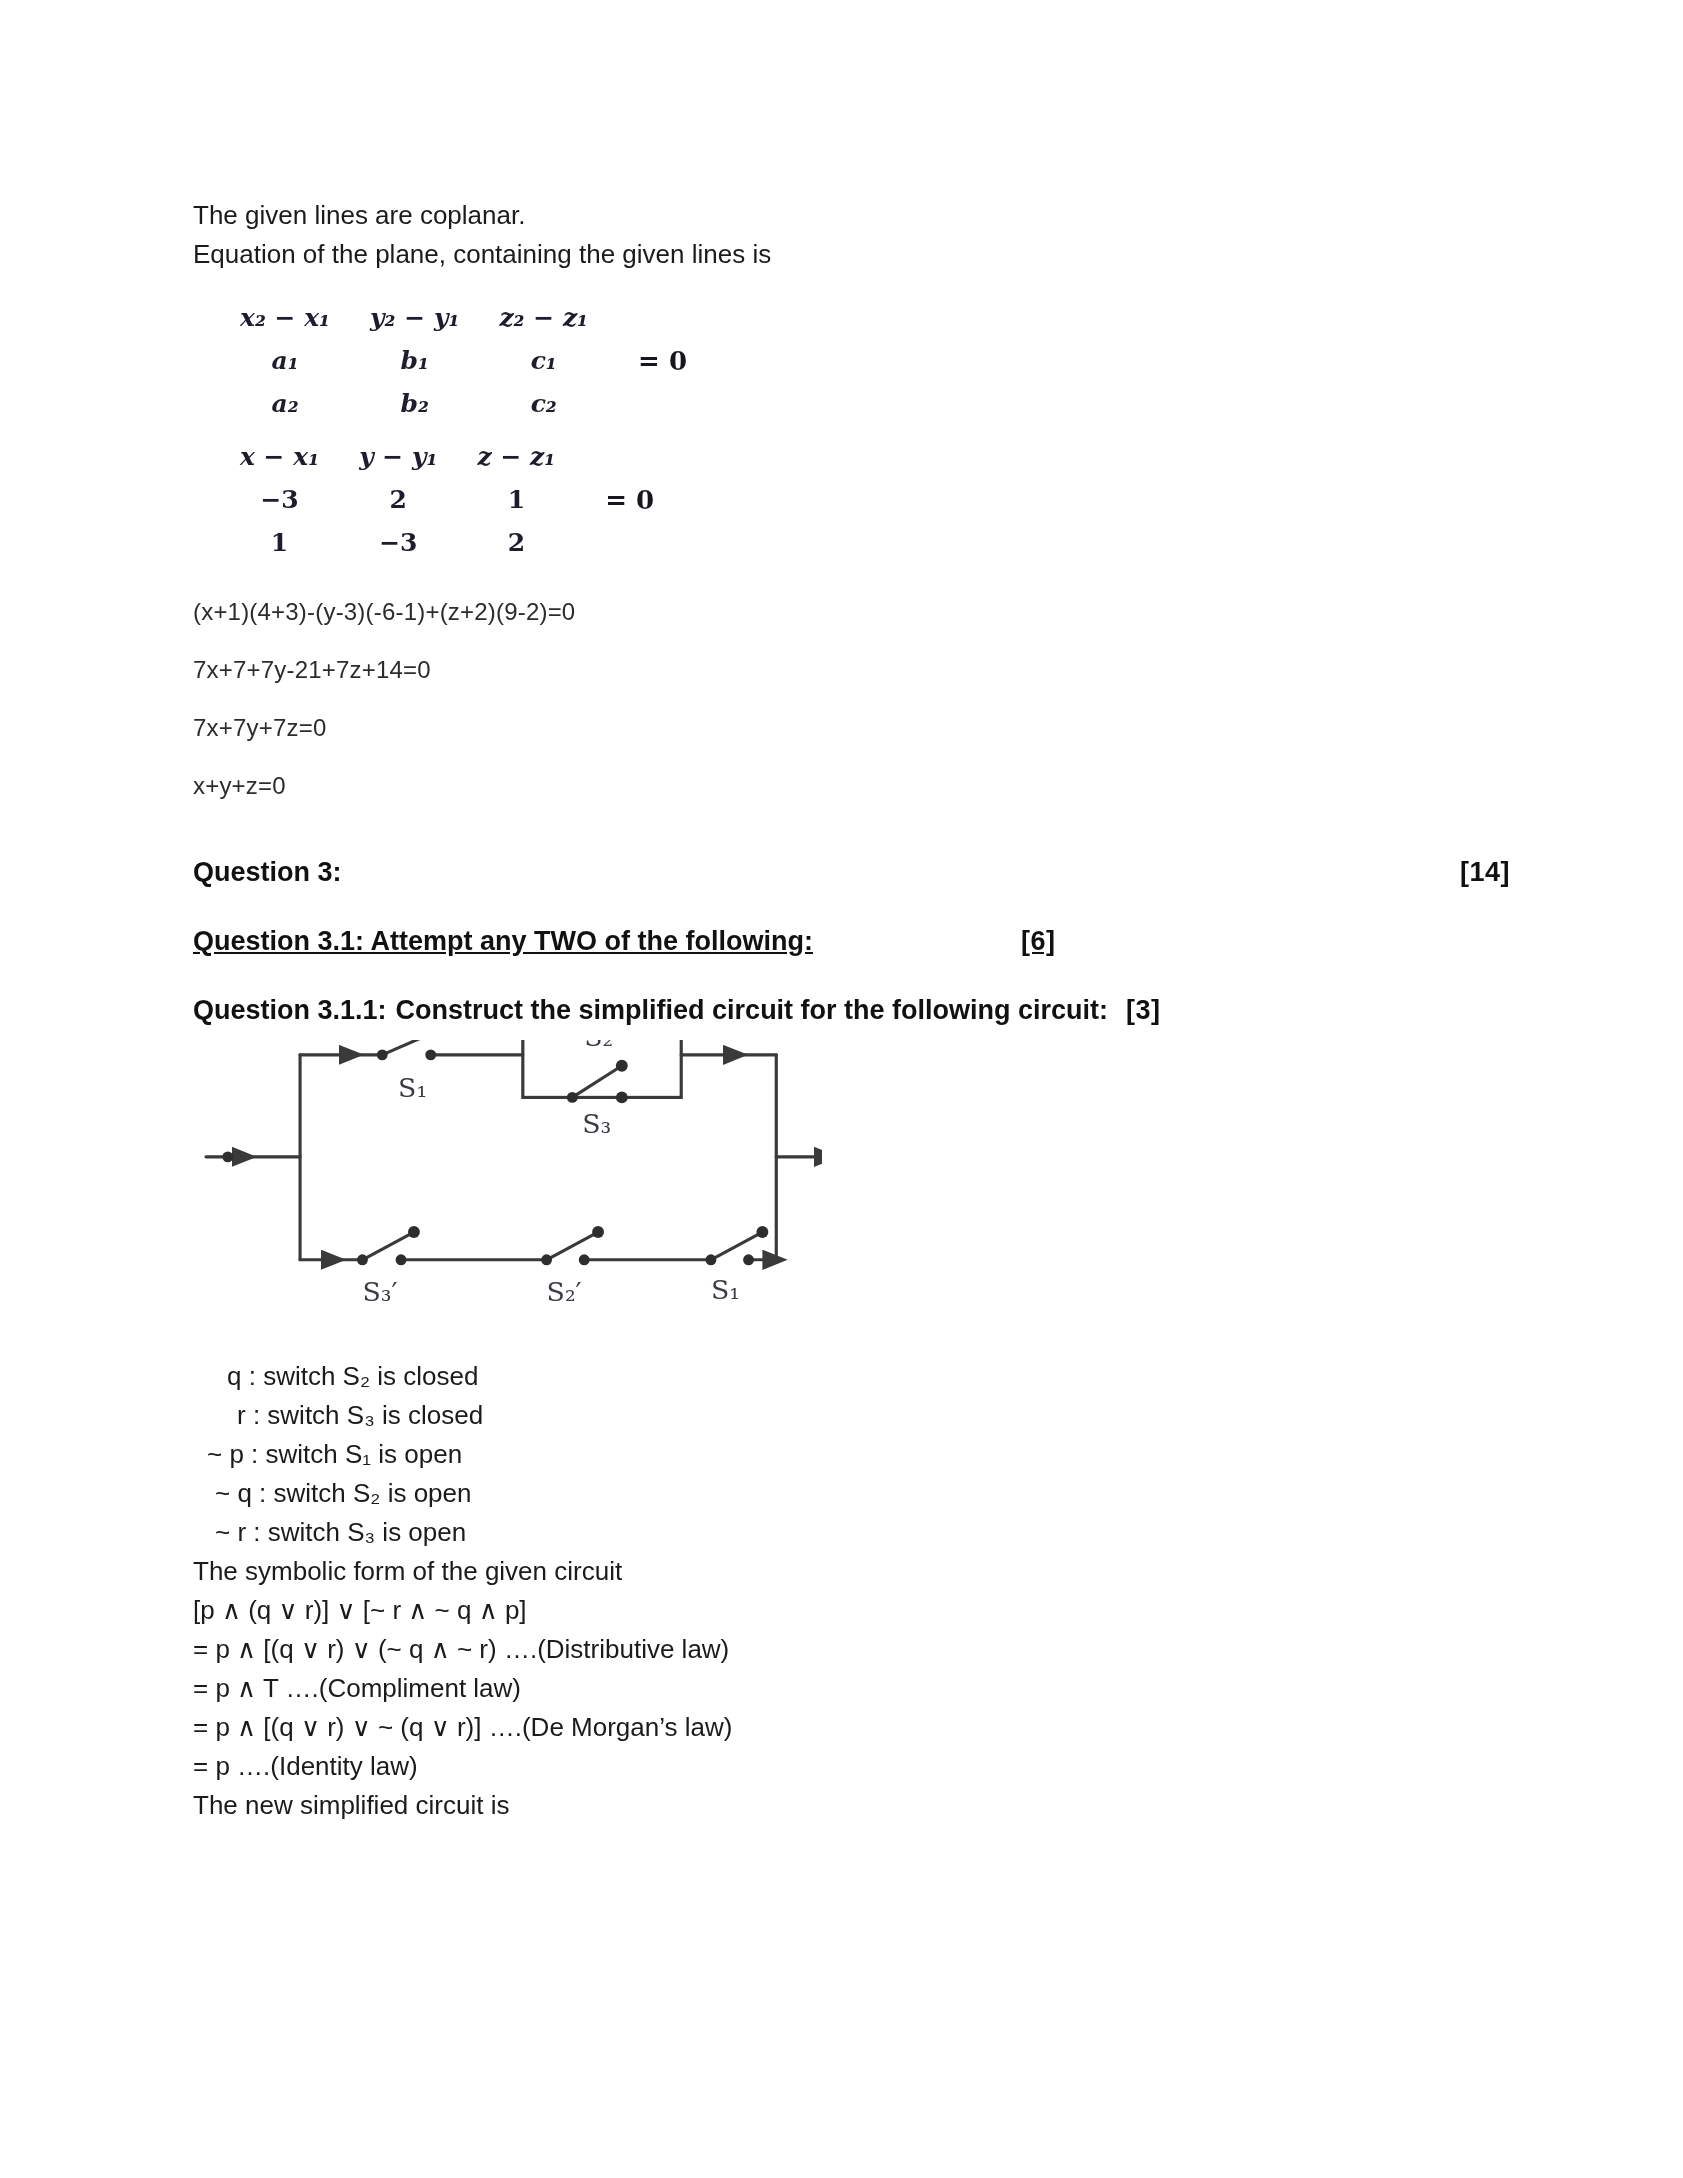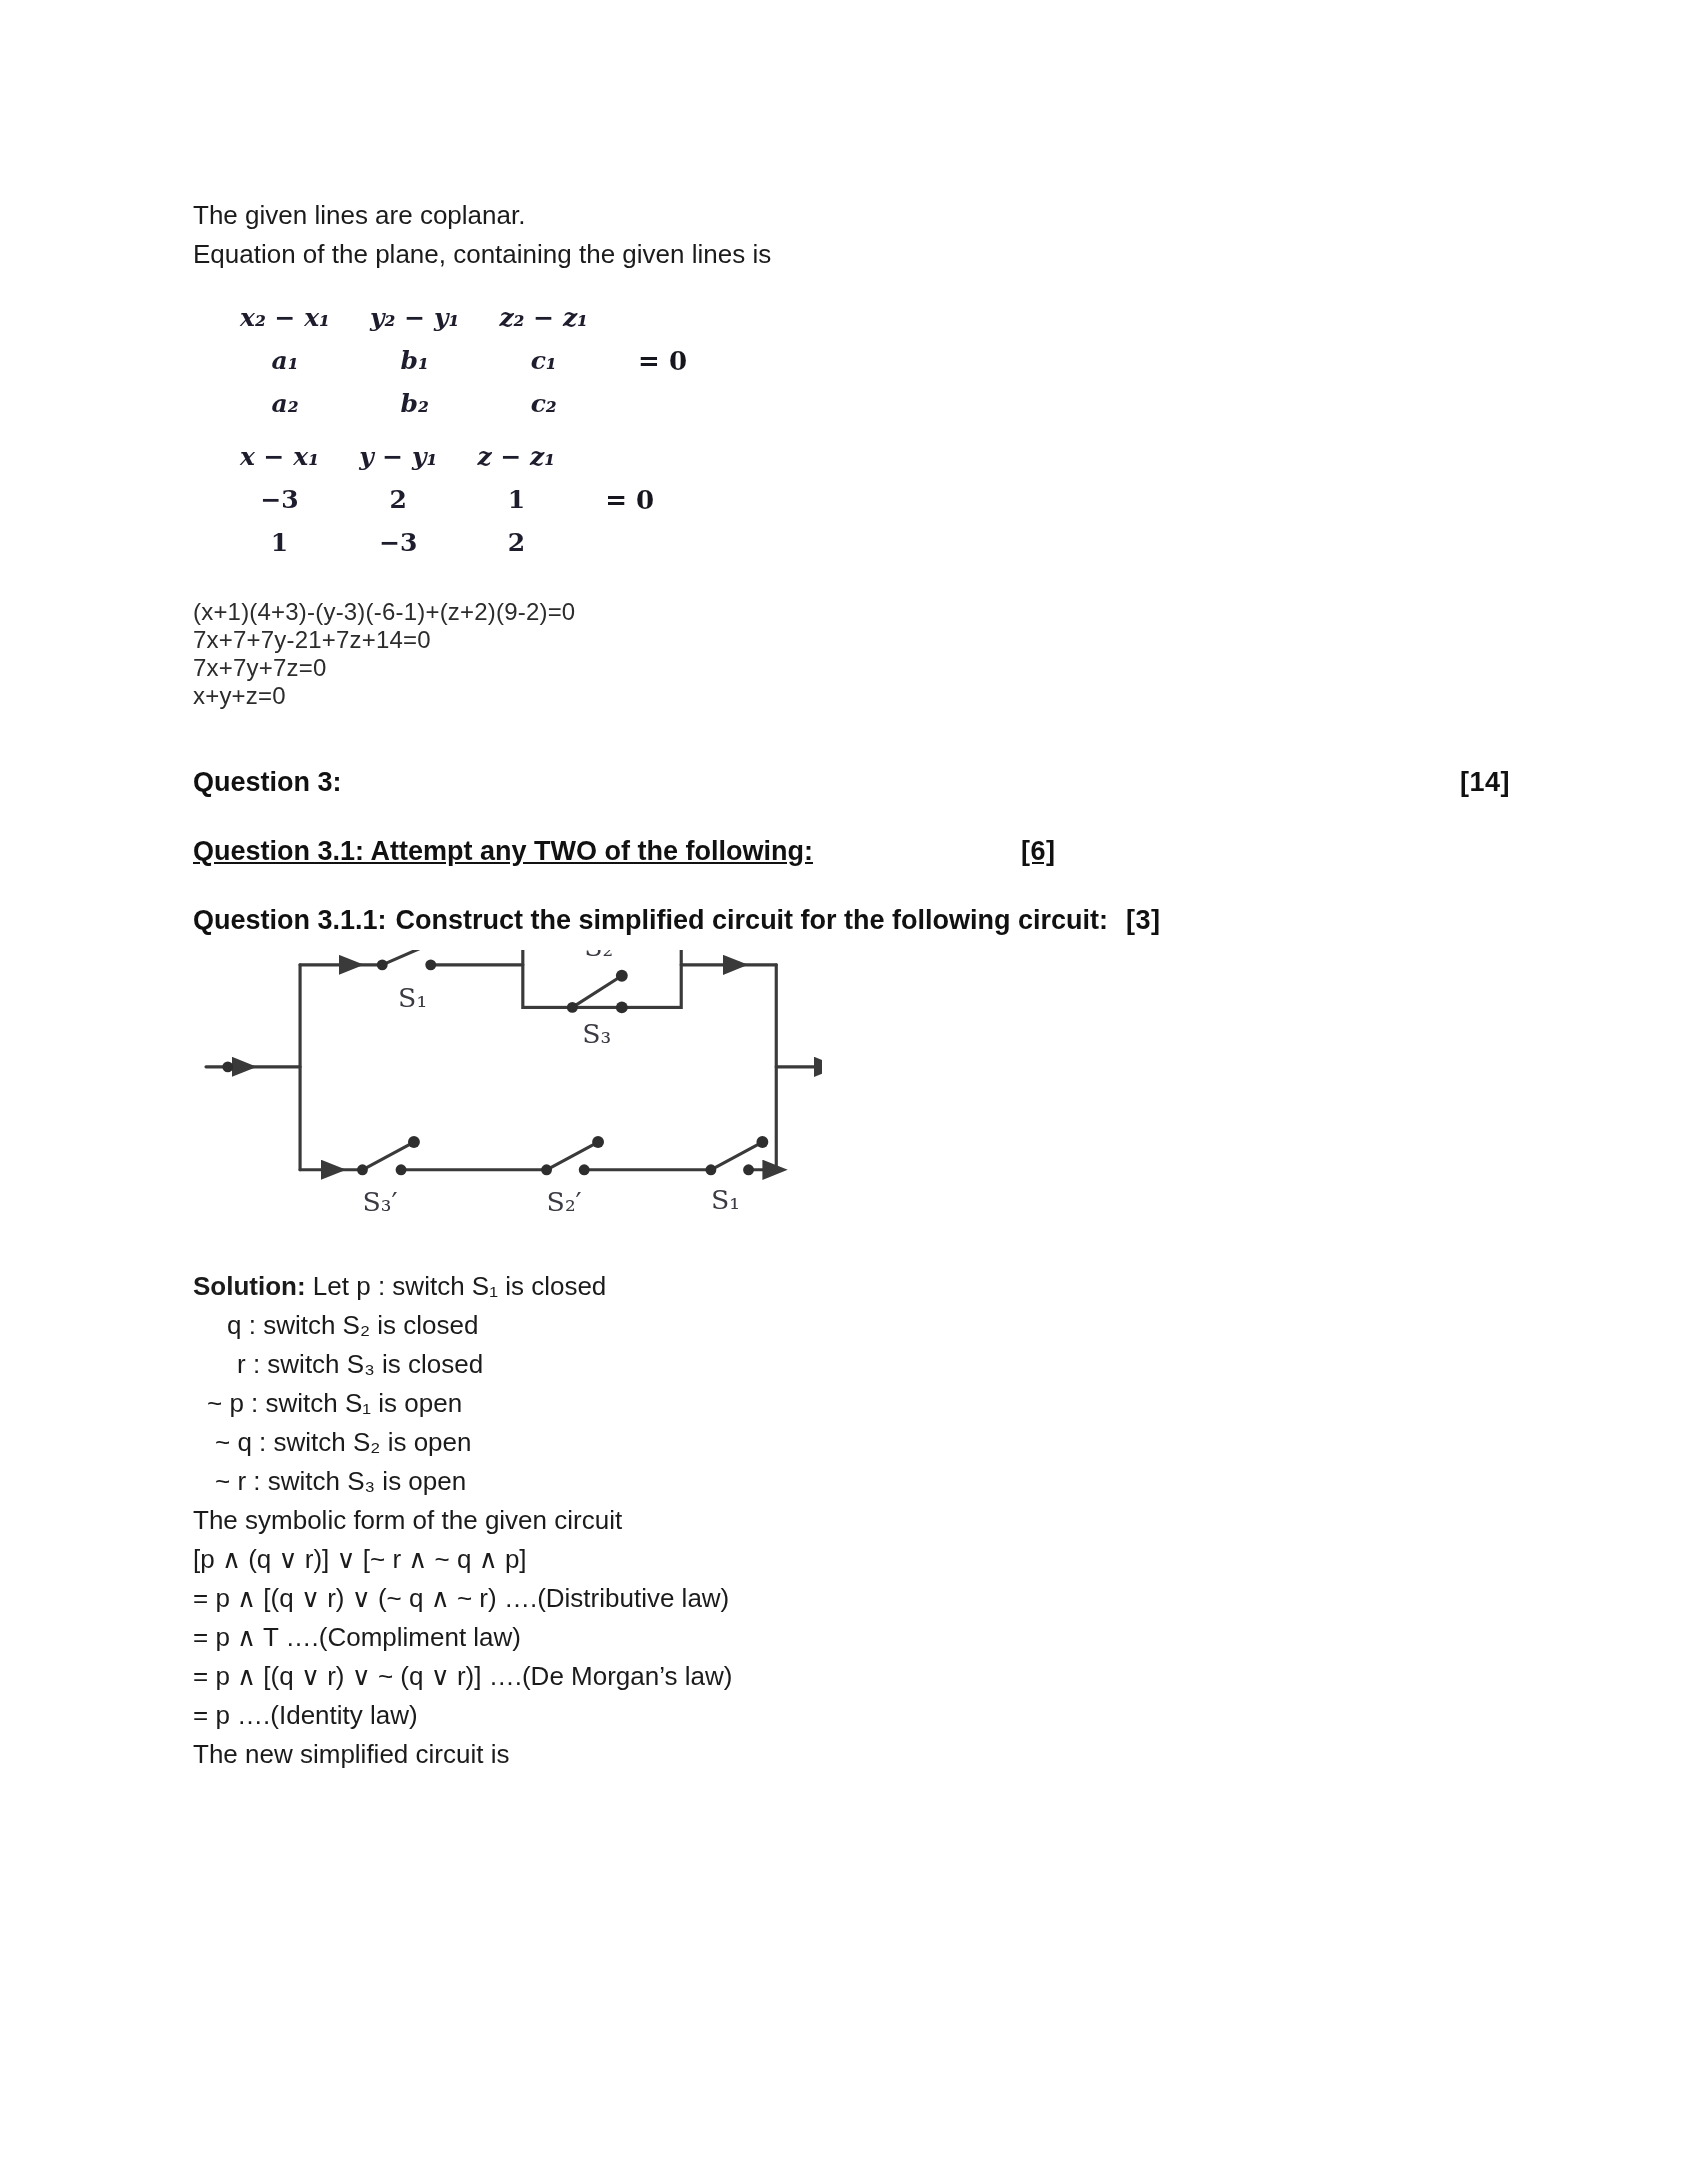--- a/index.html
+++ b/index.html
@@ -80,20 +80,21 @@
     color: #16161e;
     margin-left: 18px;
     white-space: nowrap;
   }
 
   
   .mathline {
     font-family: "Liberation Sans", sans-serif;
     font-size: 24px;
     color: #2c2c2c;
+    margin-top: 30px;
     letter-spacing: 0.2px;
   }
   .mathline.first { margin-top: 34px; }
 
   
   .qrow {
     display: flex;
     align-items: flex-end;
     font-size: 27px;
     font-weight: bold;
@@ -302,21 +303,20 @@
           <text x="400" y="6">S₂</text>
           <text x="398" y="94">S₃</text>
           <text x="176" y="264">S₃′</text>
           <text x="362" y="264">S₂′</text>
           <text x="528" y="262">S₁</text>
         </g>
       </svg>
     </div>
 
     <div class="sol">
-      <div class="line"><b>Solution:</b><span> Let p : switch S₁ is closed</span></div>
       <div class="line indent1">q : switch S₂ is closed</div>
       <div class="line indent2">r : switch S₃ is closed</div>
       <div class="line indent3">~ p : switch S₁ is open</div>
       <div class="line indent4">~ q : switch S₂ is open</div>
       <div class="line indent4">~ r : switch S₃ is open</div>
       <div class="line">The symbolic form of the given circuit</div>
       <div class="line">[p ∧ (q ∨ r)] ∨ [~ r ∧ ~ q ∧ p]</div>
       <div class="line">= p ∧ [(q ∨ r) ∨ (~ q ∧ ~ r) ….(Distributive law)</div>
       <div class="line">= p ∧ T ….(Compliment law)</div>
       <div class="line">= p ∧ [(q ∨ r) ∨ ~ (q ∨ r)] ….(De Morgan’s law)</div>

